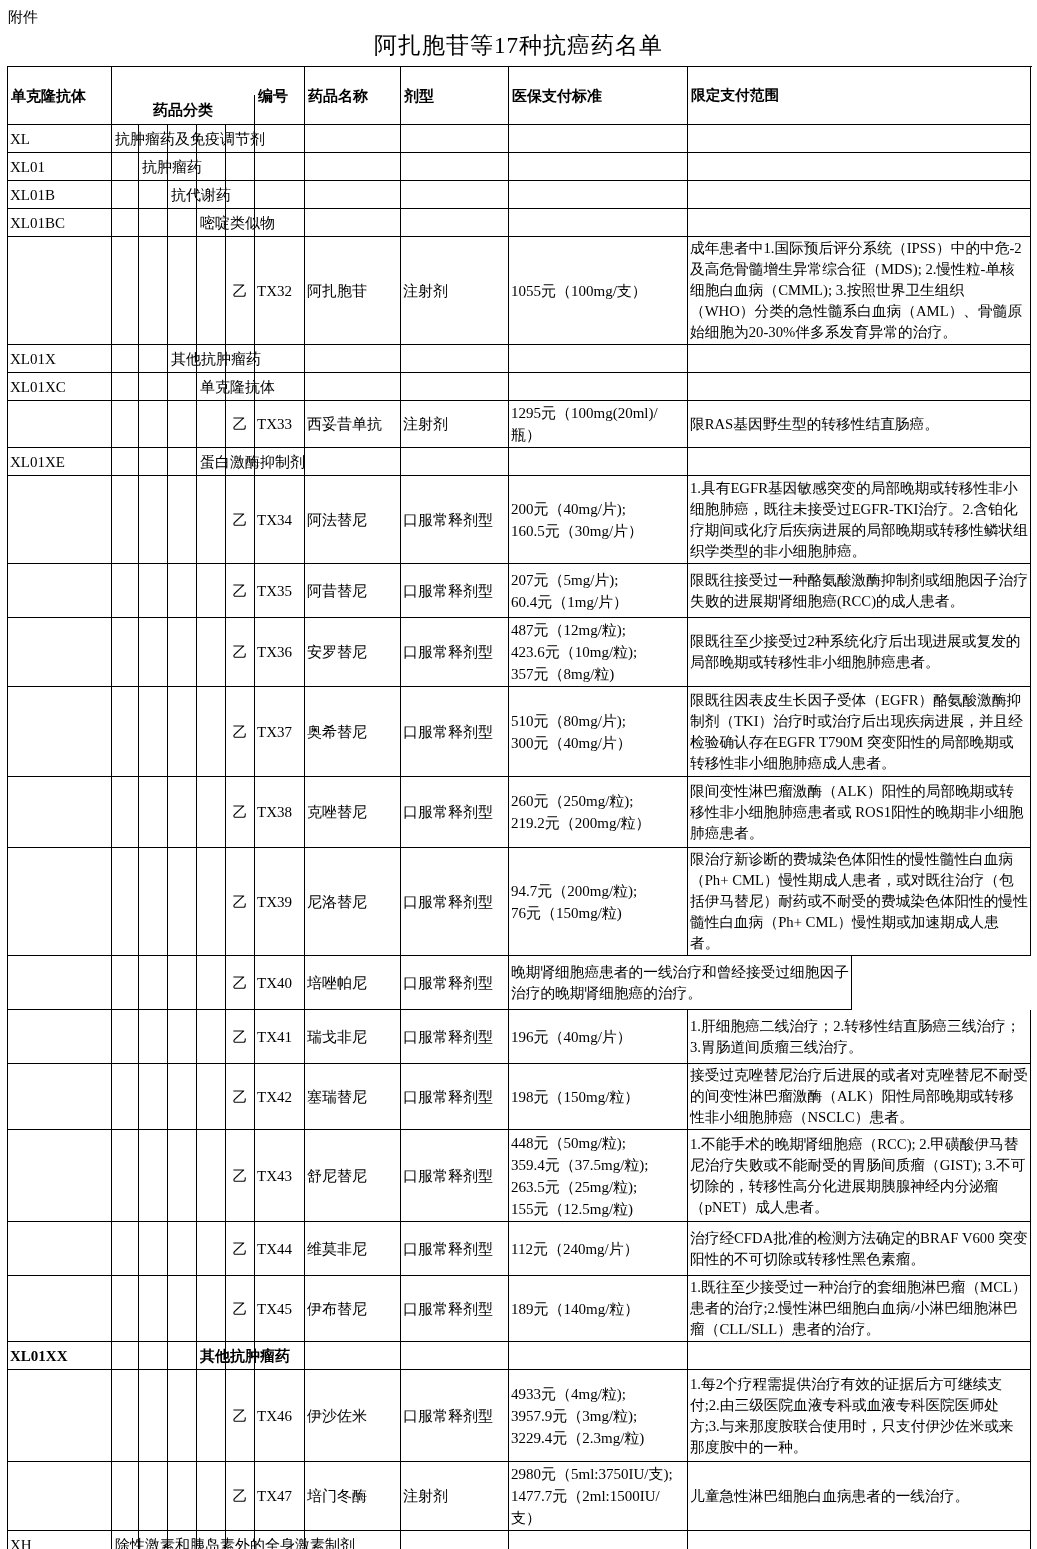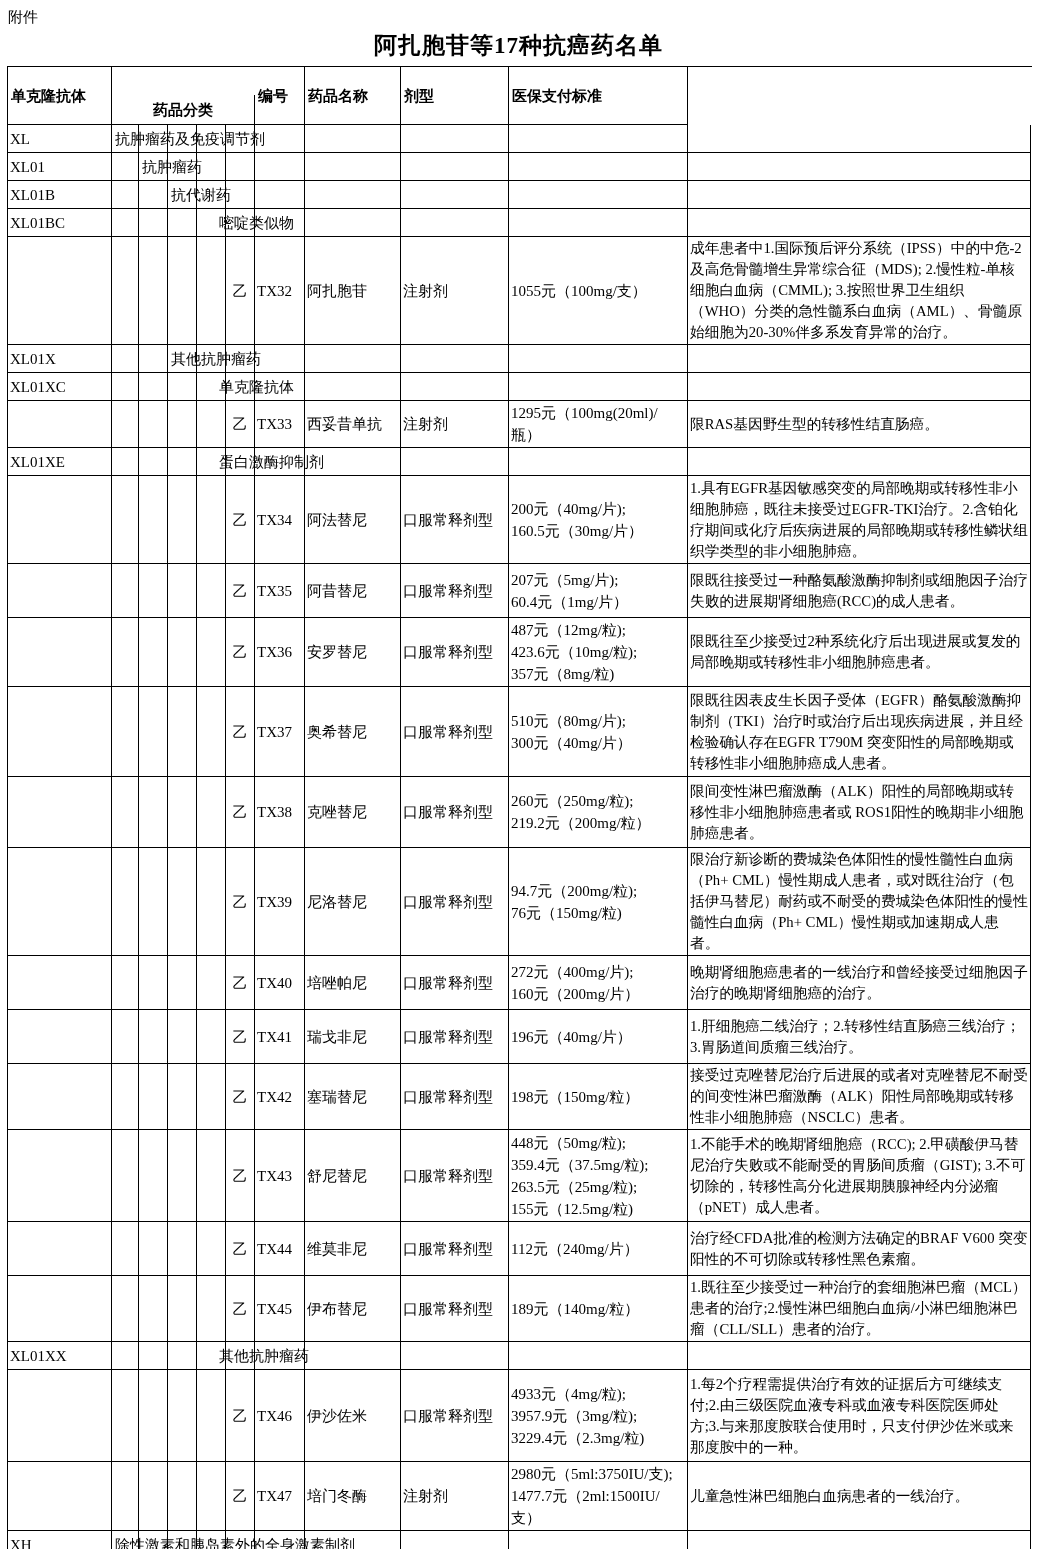--- a/index.html
+++ b/index.html
@@ -3,54 +3,55 @@
 <meta charset="utf-8">
 <style>
   html,body{margin:0;padding:0;background:#ffffff;}
   body{
     width:1037px;height:1549px;position:relative;
     font-family:"Liberation Serif","DejaVu Serif",serif;
     color:#000;-webkit-font-smoothing:antialiased;
   }
   .attachment{position:absolute;left:8px;top:8px;font-size:15px;}
   .title{position:absolute;left:0;top:30px;width:1037px;text-align:center;
-         font-size:23px;font-weight:bold;letter-spacing:1px;}
+         font-size:23px;font-weight:normal;letter-spacing:1px;}
   .table{position:absolute;left:7px;top:66px;width:1024px;
          border-left:1px solid #000;border-top:1px solid #000;}
   .trow{display:flex;position:relative;align-items:stretch;}
   .cell{box-sizing:border-box;border-right:1px solid #000;border-bottom:1px solid #000;
         display:flex;align-items:center;font-size:15px;line-height:20px;
         padding:1px 2px;overflow:visible;}
   .c-code{width:104px;}
   .c-s1{width:27px;}.c-s2{width:29px;}.c-s3{width:29px;}.c-s4{width:29px;}.c-s5{width:29px;justify-content:center;}
   .c-num{width:50px;}
   .c-name{width:96px;}
   .c-form{width:108px;}
   .c-price{width:179px;white-space:pre-line;line-height:22px;}
   .c-scope{width:343px;line-height:21px;font-size:14.7px;}
   .hdr .cell{font-weight:bold;min-height:30px;padding:1px 3px;}
   .c-cat{width:143px;justify-content:center;margin-top:28px;}
   .catlabel{position:absolute;top:50%;transform:translateY(-50%);
             white-space:nowrap;z-index:2;font-size:15px;}
-  .lvl1{left:107px;}.lvl2{left:134px;}.lvl3{left:163px;}.lvl4{left:192px;margin-left:19px;}
+  .lvl1{left:107px;}.lvl2{left:134px;}.lvl3{left:163px;}.lvl4{left:192px;}
 </style>
 </head>
 <body>
 
 <div class="attachment">附件</div>
 <div class="title">阿扎胞苷等17种抗癌药名单</div>
 
 <div class="table">
   <div class="trow hdr">
     <div class="cell c-code">单克隆抗体</div>
     <div class="cell c-cat">药品分类</div>
     <div class="cell c-num">编号</div>
     <div class="cell c-name">药品名称</div>
     <div class="cell c-form">剂型</div>
     <div class="cell c-price">医保支付标准</div>
+    <div class="cell c-scope">限定支付范围</div>
   </div>
   <div id="tbody">
       <div class="trow" style="min-height: 28px;">
         <div class="cell c-code">XL</div>
         <div class="cell c-s1"></div>
         <div class="cell c-s2"></div>
         <div class="cell c-s3"></div>
         <div class="cell c-s4"></div>
         <div class="cell c-s5"></div>
         <div class="cell c-num"></div>
@@ -258,22 +259,20 @@
       <div class="trow" style="min-height: 54px;">
         <div class="cell c-code"></div>
         <div class="cell c-s1"></div>
         <div class="cell c-s2"></div>
         <div class="cell c-s3"></div>
         <div class="cell c-s4"></div>
         <div class="cell c-s5">乙</div>
         <div class="cell c-num">TX40</div>
         <div class="cell c-name">培唑帕尼</div>
         <div class="cell c-form">口服常释剂型</div>
-        <div class="cell c-price">272元（400mg/片);
-160元（200mg/片）</div>
         <div class="cell c-scope">晚期肾细胞癌患者的一线治疗和曾经接受过细胞因子治疗的晚期肾细胞癌的治疗。</div>
       </div>
       <div class="trow" style="min-height: 54px;">
         <div class="cell c-code"></div>
         <div class="cell c-s1"></div>
         <div class="cell c-s2"></div>
         <div class="cell c-s3"></div>
         <div class="cell c-s4"></div>
         <div class="cell c-s5">乙</div>
         <div class="cell c-num">TX41</div>
@@ -330,21 +329,21 @@
         <div class="cell c-s2"></div>
         <div class="cell c-s3"></div>
         <div class="cell c-s4"></div>
         <div class="cell c-s5">乙</div>
         <div class="cell c-num">TX45</div>
         <div class="cell c-name">伊布替尼</div>
         <div class="cell c-form">口服常释剂型</div>
         <div class="cell c-price">189元（140mg/粒）</div>
         <div class="cell c-scope">1.既往至少接受过一种治疗的套细胞淋巴瘤（MCL）患者的治疗;2.慢性淋巴细胞白血病/小淋巴细胞淋巴瘤（CLL/SLL）患者的治疗。</div>
       </div>
-      <div class="trow" style="min-height: 28px;">
+      <div class="trow" style="min-height: 28px; font-weight: bold;">
         <div class="cell c-code">XL01XX</div>
         <div class="cell c-s1"></div>
         <div class="cell c-s2"></div>
         <div class="cell c-s3"></div>
         <div class="cell c-s4"></div>
         <div class="cell c-s5"></div>
         <div class="cell c-num"></div>
         <div class="cell c-name"></div>
         <div class="cell c-form"></div>
         <div class="cell c-price"></div>

